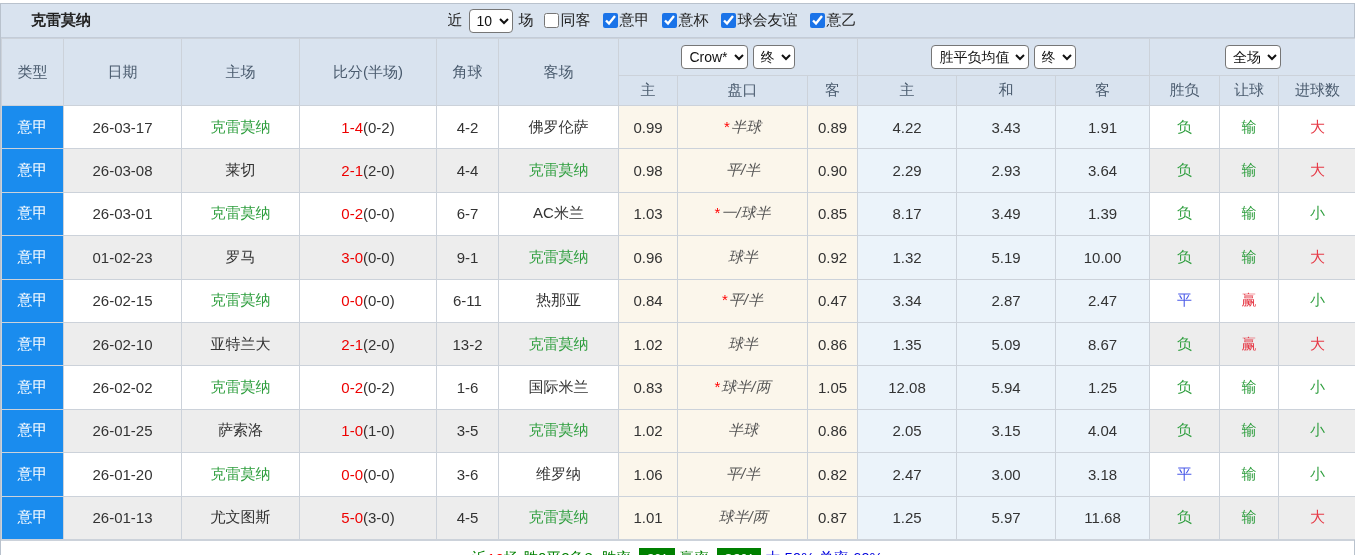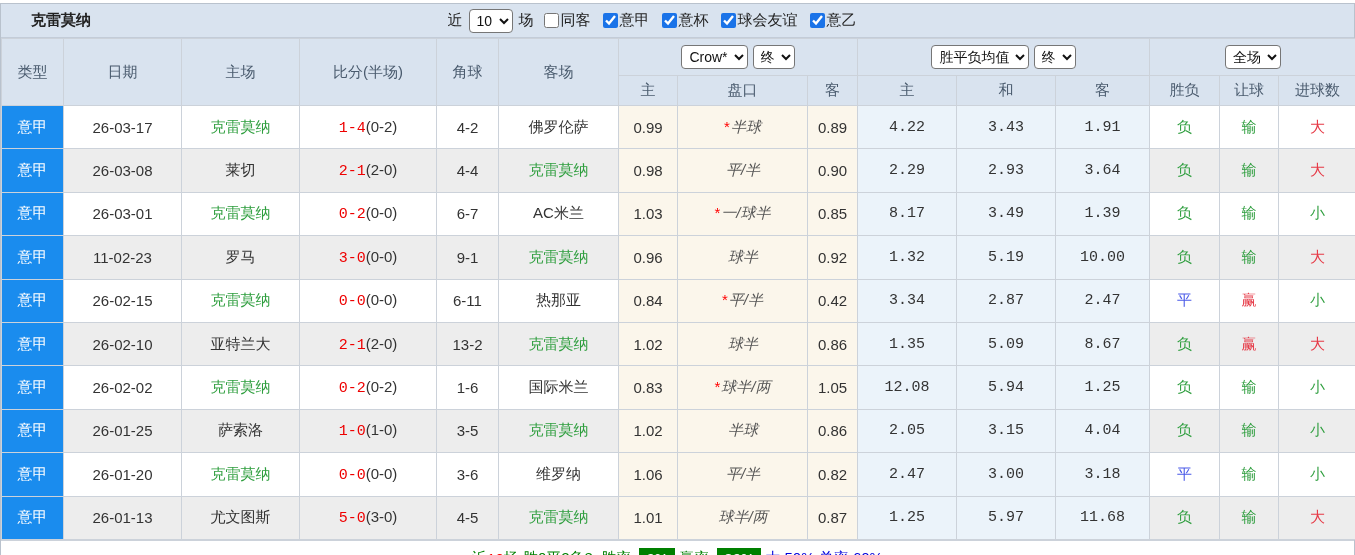--- a/index.html
+++ b/index.html
@@ -35,22 +35,22 @@
   table{border-collapse:collapse;table-layout:fixed;width:1355px;}
   th,td{border:1px solid #ccd2da;text-align:center;vertical-align:middle;overflow:hidden;white-space:nowrap;}
   thead th{background:#d9e3ef;color:#4a5b6e;font-weight:normal;font-size:15px;}
   thead tr.hdr1 th{height:34px;}
   thead tr.hdr2 th{height:27px;}
   tbody td{height:40.4px;font-size:15px;}
   tbody tr:nth-child(even) td{background:#ededed;}
   tbody tr:nth-child(odd) td{background:#ffffff;}
   tbody td.league{background:#1a8cee !important;color:#fff;}
   tbody td.cream{background:#fbf6eb !important;}
-  tbody td.bluecol{background:#ebf3fa !important;font-family:Liberation Mono, monospace;}
-  .score{color:#ee0000;font-family:Liberation Mono, monospace;}
+  tbody td.bluecol{background:#ebf3fa !important;}
+  .score{color:#ee0000;}
   .half{color:#333;margin-top:29px;}
   .star{color:#ff0000;margin-right:1px;}
   .pan{color:#555;font-style:italic;}
   .c-green{color:#2e9e3e;}
   .c-red{color:#e63946;}
   .c-blue{color:#4a5ae8;}
   .c-dark{color:#333;}
   
   .summary{
     height:35px;display:flex;align-items:center;justify-content:center;
@@ -206,21 +206,21 @@
     <td class="cream">0.85</td>
     <td class="bluecol">8.17</td>
     <td class="bluecol">3.49</td>
     <td class="bluecol">1.39</td>
     <td><span class="c-green">负</span></td>
     <td><span class="c-green">输</span></td>
     <td><span class="c-green">小</span></td>
   </tr>
           <tr>
     <td class="league">意甲</td>
-    <td>11-02-23</td>
+    <td>01-02-23</td>
     <td><span class="c-dark">罗马</span></td>
     <td><span class="score">3-0</span><span class="half">(0-0)</span></td>
     <td>9-1</td>
     <td><span class="c-green">克雷莫纳</span></td>
     <td class="cream">0.96</td>
     <td class="cream"><span class="star"></span><span class="pan">球半</span></td>
     <td class="cream">0.92</td>
     <td class="bluecol">1.32</td>
     <td class="bluecol">5.19</td>
     <td class="bluecol">10.00</td>
@@ -230,21 +230,21 @@
   </tr>
           <tr>
     <td class="league">意甲</td>
     <td>26-02-15</td>
     <td><span class="c-green">克雷莫纳</span></td>
     <td><span class="score">0-0</span><span class="half">(0-0)</span></td>
     <td>6-11</td>
     <td><span class="c-dark">热那亚</span></td>
     <td class="cream">0.84</td>
     <td class="cream"><span class="star">*</span><span class="pan">平/半</span></td>
-    <td class="cream">0.42</td>
+    <td class="cream">0.47</td>
     <td class="bluecol">3.34</td>
     <td class="bluecol">2.87</td>
     <td class="bluecol">2.47</td>
     <td><span class="c-blue">平</span></td>
     <td><span class="c-red">赢</span></td>
     <td><span class="c-green">小</span></td>
   </tr>
           <tr>
     <td class="league">意甲</td>
     <td>26-02-10</td>

